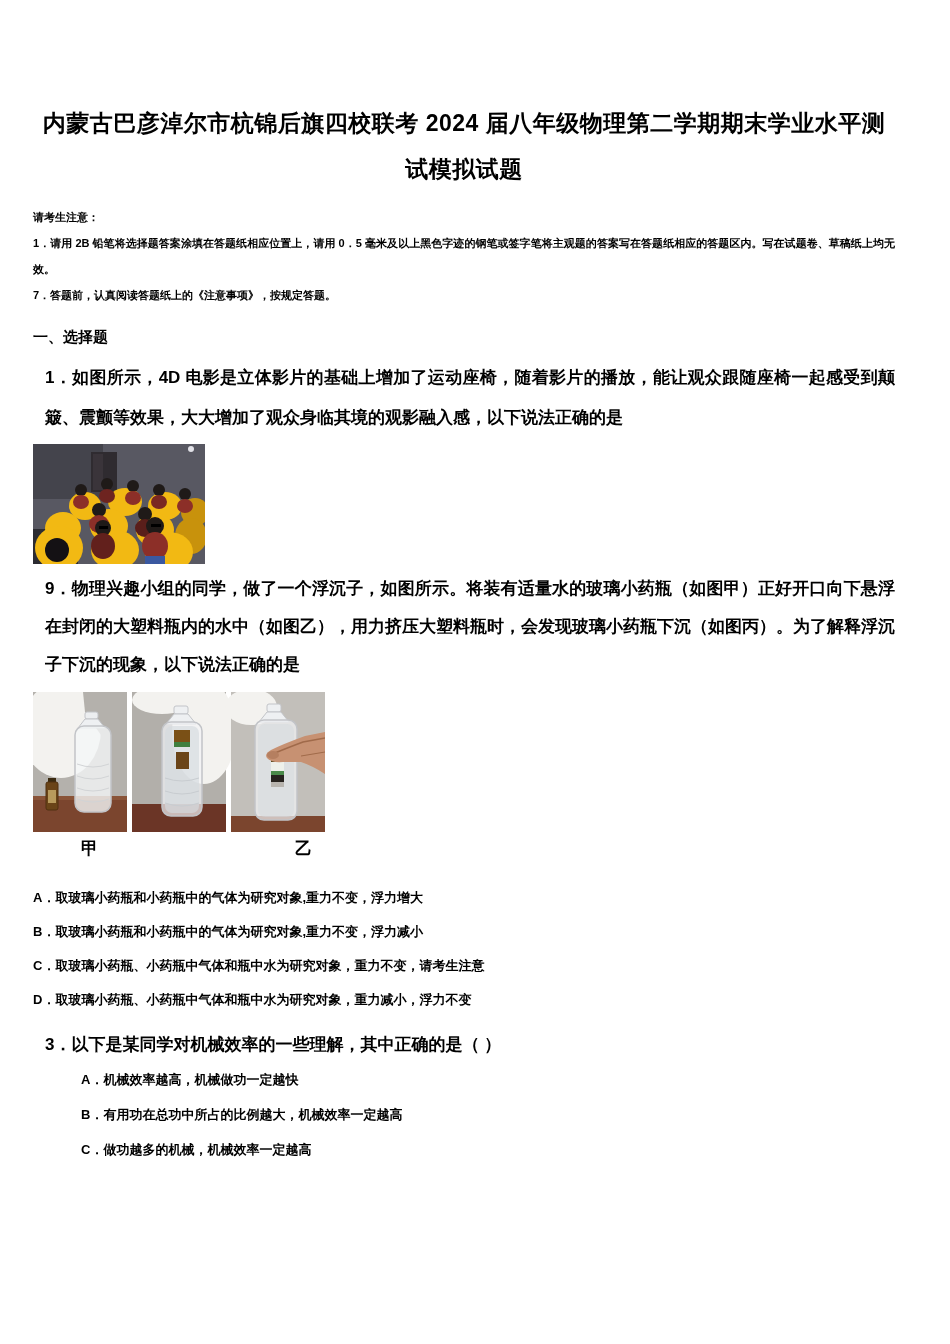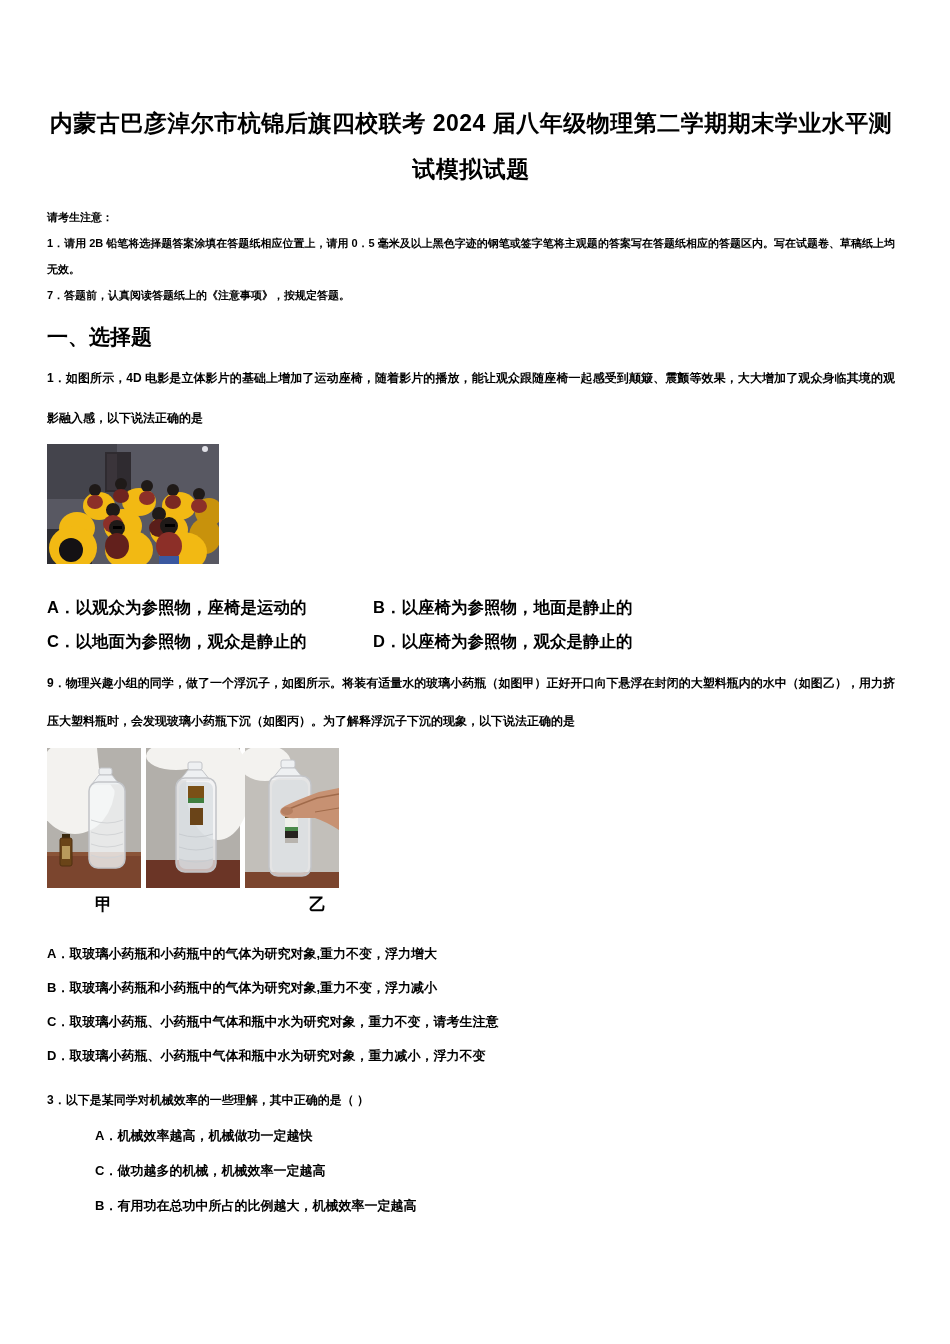--- a/index.html
+++ b/index.html
@@ -5,33 +5,33 @@
   html,body{margin:0;padding:0;background:#888;}
   .page{
     position:relative;
     width:950px;height:1344px;
     margin:0 auto;
     background:#ffffff;
     font-family:"Liberation Sans","DejaVu Sans",sans-serif;
     font-weight:700;
     color:#000;
     box-sizing:border-box;
-    padding:100px 55px 0 47px;
+    padding:100px 55px 0 33px;
     overflow:hidden;
   }
   .title{
     font-size:23px;
     line-height:46px;
     text-align:center;
     margin:0 0 12px 0;
     letter-spacing:0.5px;
   }
   .notice p{margin:0;font-size:11px;line-height:26px;text-align:justify;}
-  .section-heading{margin:16px 0 0 0;font-size:21px;line-height:26px;}
-  .stem{font-size:12px;text-align:justify;margin:8px 0 0 0;}
+  .section-heading{margin:16px 0 0 0;font-size:15px;line-height:26px;}
+  .stem{font-size:17px;text-align:justify;margin:8px 0 0 12px;}
   .stem-q1{line-height:40px;}
   .stem-q2{line-height:38px;margin-top:6px;}
   .stem-q3{line-height:35px;margin-top:10px;}
   .fig{display:block;margin:6px 0 0 0;}
   .fig svg{display:block;}
   .q1-opts{
     display:grid;
     grid-template-columns:326px auto;
     margin:26px 0 0 0;
     font-size:16.5px;
@@ -114,26 +114,20 @@
         <ellipse cx="70" cy="102" rx="12" ry="13" fill="#62201c"></ellipse>
         <circle cx="122" cy="82" r="9" fill="var(--head-dark)"></circle>
         <ellipse cx="122" cy="102" rx="13" ry="14" fill="var(--vest-red)"></ellipse>
         <rect x="112" y="112" width="20" height="8" fill="#3a58a0"></rect>
 
         <rect x="118" y="80" width="10" height="3" fill="#000"></rect>
         <rect x="66" y="82" width="9" height="3" fill="#000"></rect>
       </svg>
     </figure>
 
-    <div class="q1-opts">
-      <span class="opt">A．以观众为参照物，座椅是运动的</span>
-      <span class="opt">B．以座椅为参照物，地面是静止的</span>
-      <span class="opt">C．以地面为参照物，观众是静止的</span>
-      <span class="opt">D．以座椅为参照物，观众是静止的</span>
-    </div>
   </div>
 
   <div>
     <p class="stem stem-q2">9．物理兴趣小组的同学，做了一个浮沉子，如图所示。将装有适量水的玻璃小药瓶（如图甲）正好开口向下悬浮在封闭的大塑料瓶内的水中（如图乙），用力挤压大塑料瓶时，会发现玻璃小药瓶下沉（如图丙）。为了解释浮沉子下沉的现象，以下说法正确的是</p>
 
     <figure class="fig" style="margin-top:8px;">
       <svg width="292" height="143" viewBox="0 0 292 143" role="img">
 
         <g>
           <rect x="0" y="0" width="94" height="140" fill="var(--photo-bg)"></rect>
@@ -207,18 +201,18 @@
       <span class="opt">B．取玻璃小药瓶和小药瓶中的气体为研究对象,重力不变，浮力减小</span>
       <span class="opt">C．取玻璃小药瓶、小药瓶中气体和瓶中水为研究对象，重力不变，请考生注意</span>
       <span class="opt">D．取玻璃小药瓶、小药瓶中气体和瓶中水为研究对象，重力减小，浮力不变</span>
     </div>
   </div>
 
   <div>
     <p class="stem stem-q3">3．以下是某同学对机械效率的一些理解，其中正确的是（ ）</p>
     <div class="opt-lines q3-opts" style="margin-top:0;">
       <span class="opt">A．机械效率越高，机械做功一定越快</span>
+      <span class="opt">B．有用功在总功中所占的比例越大，机械效率一定越高</span>
       <span class="opt">C．做功越多的机械，机械效率一定越高</span>
-      <span class="opt">B．有用功在总功中所占的比例越大，机械效率一定越高</span>
     </div>
   </div>
 
 </div>
 
 </body></html>

